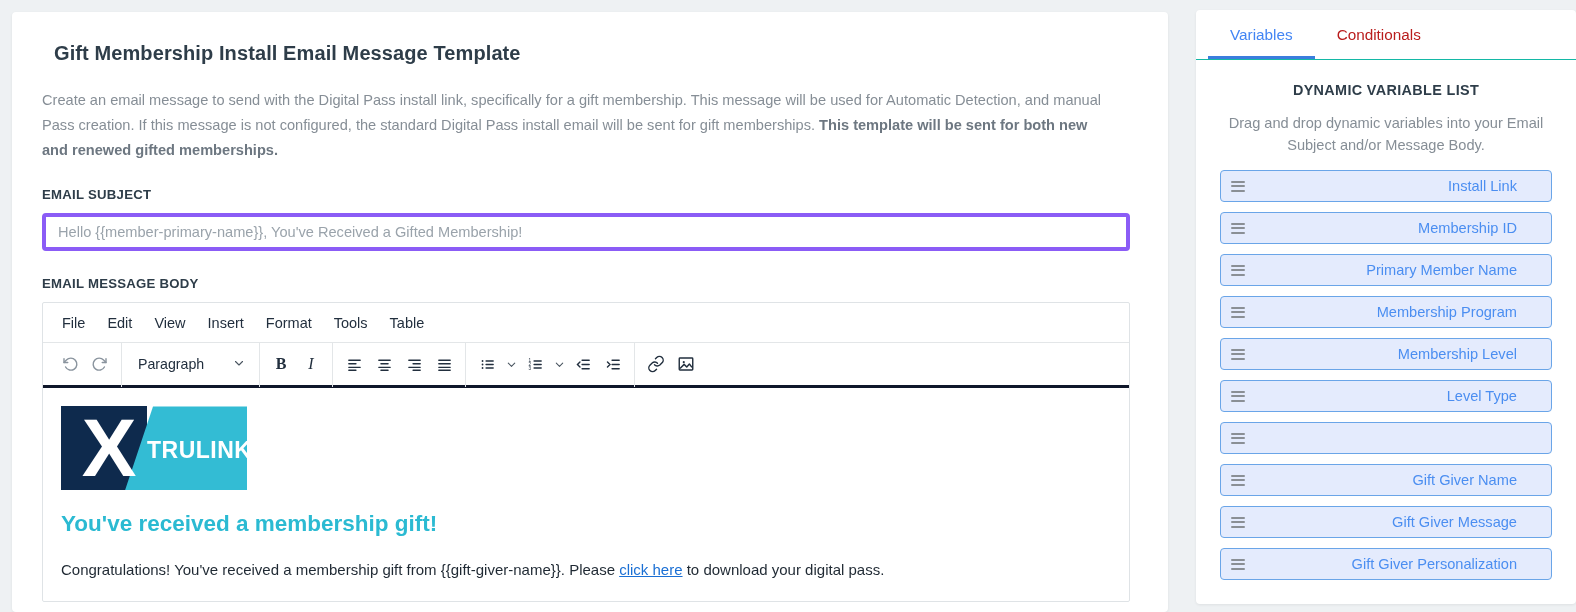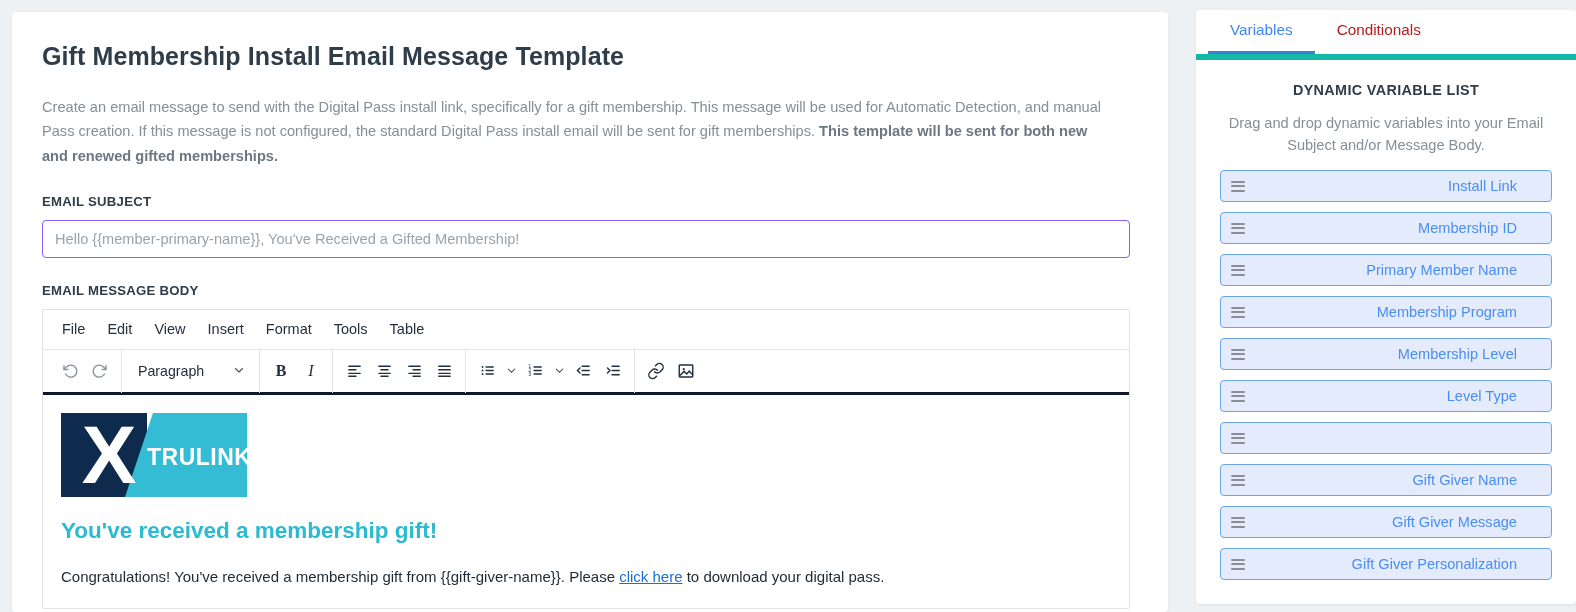--- a/index.html
+++ b/index.html
@@ -27,25 +27,25 @@
     margin-top: 12px;
     background: #ffffff;
     border-radius: 4px;
     box-shadow: 0 1px 3px rgba(0,0,0,0.07);
     padding: 18px 30px 0 30px;
     height: 600px;
     overflow: hidden;
     position: relative;
   }
   .page-title {
-    font-size: 25px;
+    font-size: 20px;
     font-weight: bold;
     color: #2e3d49;
     letter-spacing: .1px;
-    margin: 10px 0 0 0;
+    margin: 10px 0 0 12px;
     line-height: 1.3;
   }
   .page-desc {
     margin-top: 22px;
     font-size: 14.6px;
     line-height: 24.8px;
     color: #868e96;
     max-width: 1070px;
   }
   .page-desc b { color: #6d7781; font-weight: bold; }
@@ -56,21 +56,21 @@
     font-weight: bold;
     letter-spacing: .25px;
     color: #2e3d49;
     text-transform: uppercase;
   }
   .subject-input {
     display: block;
     width: 1088px;
     height: 38px;
     margin-top: 11px;
-    border: 1px solid #8b5cf6;
+    border: 4px solid #8b5cf6;
     border-radius: 4px;
     padding: 0 12px;
     font-size: 14.6px;
     font-family: "Liberation Sans", sans-serif;
     color: #495057;
     background: #fff;
     outline: none;
   }
   .subject-input::placeholder { color: #9aa3ab; }
 
@@ -210,21 +210,21 @@
     margin-top: 10px;
     background: #ffffff;
     border-radius: 4px;
     box-shadow: 0 1px 3px rgba(0,0,0,0.07);
     overflow: hidden;
   }
   .tabs {
     display: flex;
     align-items: flex-end;
     height: 50px;
-    border-bottom: 6px solid #14b8a6;
+    border-bottom: 1px solid #14b8a6;
     padding-left: 12px;
   }
   .tab {
     padding: 0 22px;
     height: 48px;
     line-height: 48px;
     font-size: 15.3px;
     color: #b91c1c;
     cursor: pointer;
     border-bottom: 3px solid transparent;

